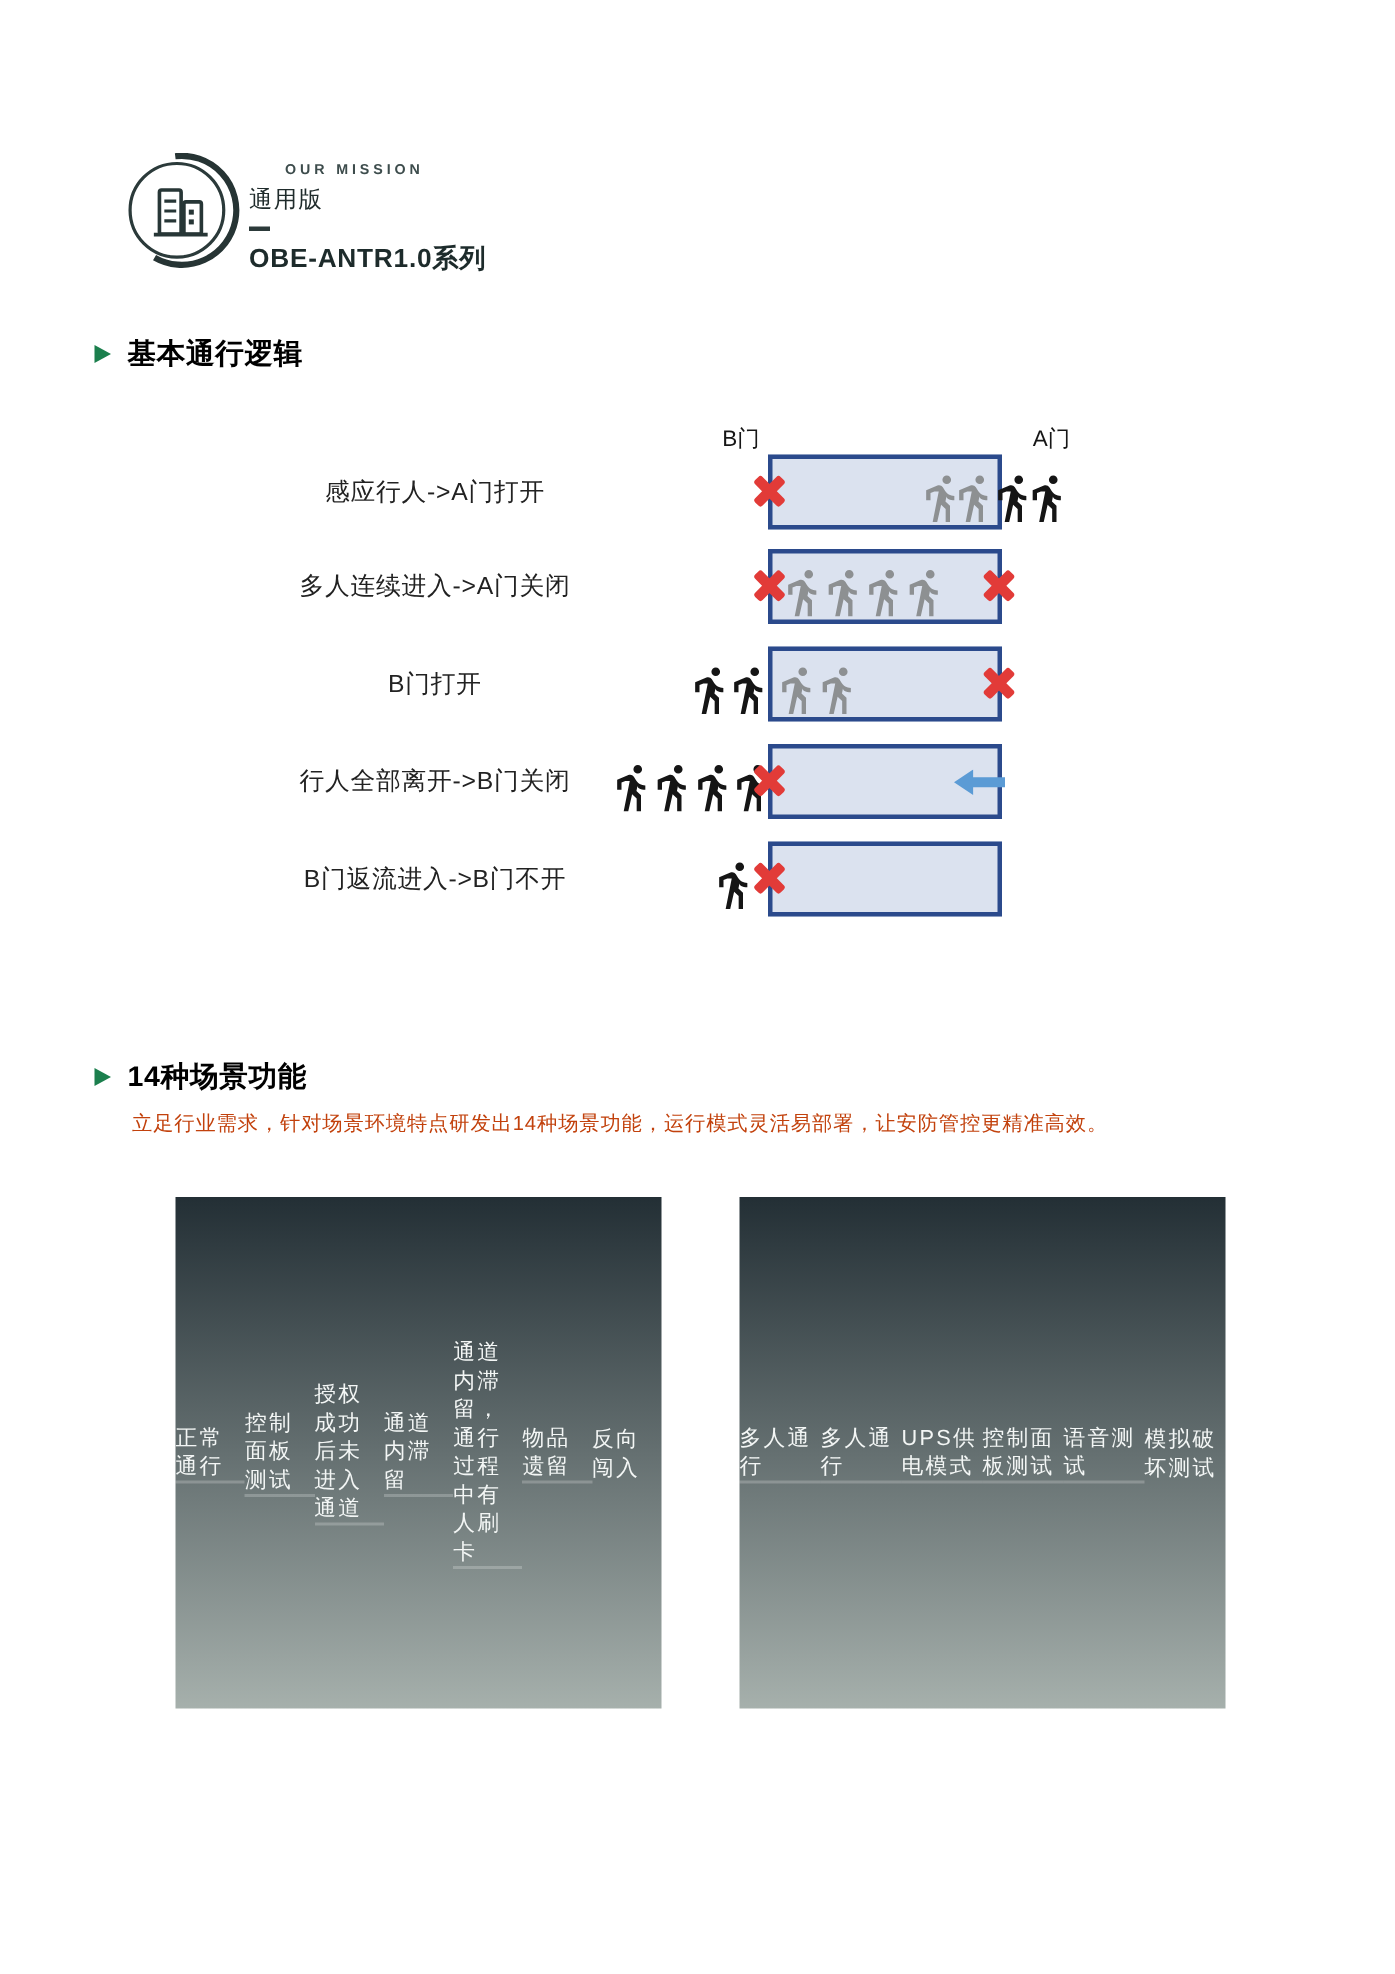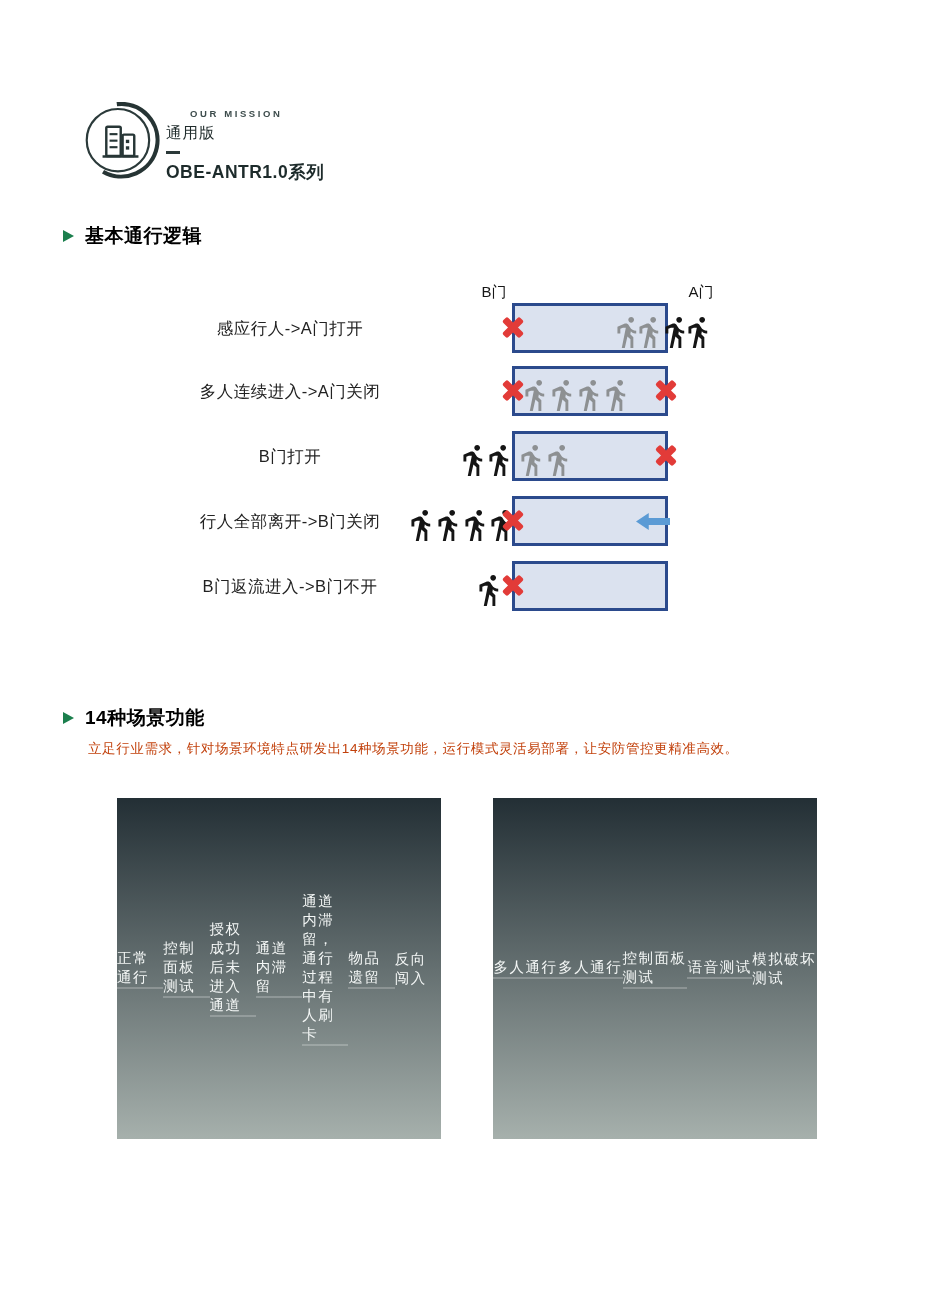--- a/index.html
+++ b/index.html
@@ -183,18 +183,19 @@
       <li>控制面板测试</li>
       <li>授权成功后未进入通道</li>
       <li>通道内滞留</li>
       <li>通道内滞留，通行过程中有人刷卡</li>
       <li>物品遗留</li>
       <li>反向闯入</li>
     </ul>
   <ul class="scene-list" id="list-right">
       <li>多人通行</li>
       <li>多人通行</li>
+      <li>UPS供电模式</li>
       <li>控制面板测试</li>
       <li>语音测试</li>
       <li>模拟破坏测试</li>
     </ul>
 
 </div>
 
 </body></html>

